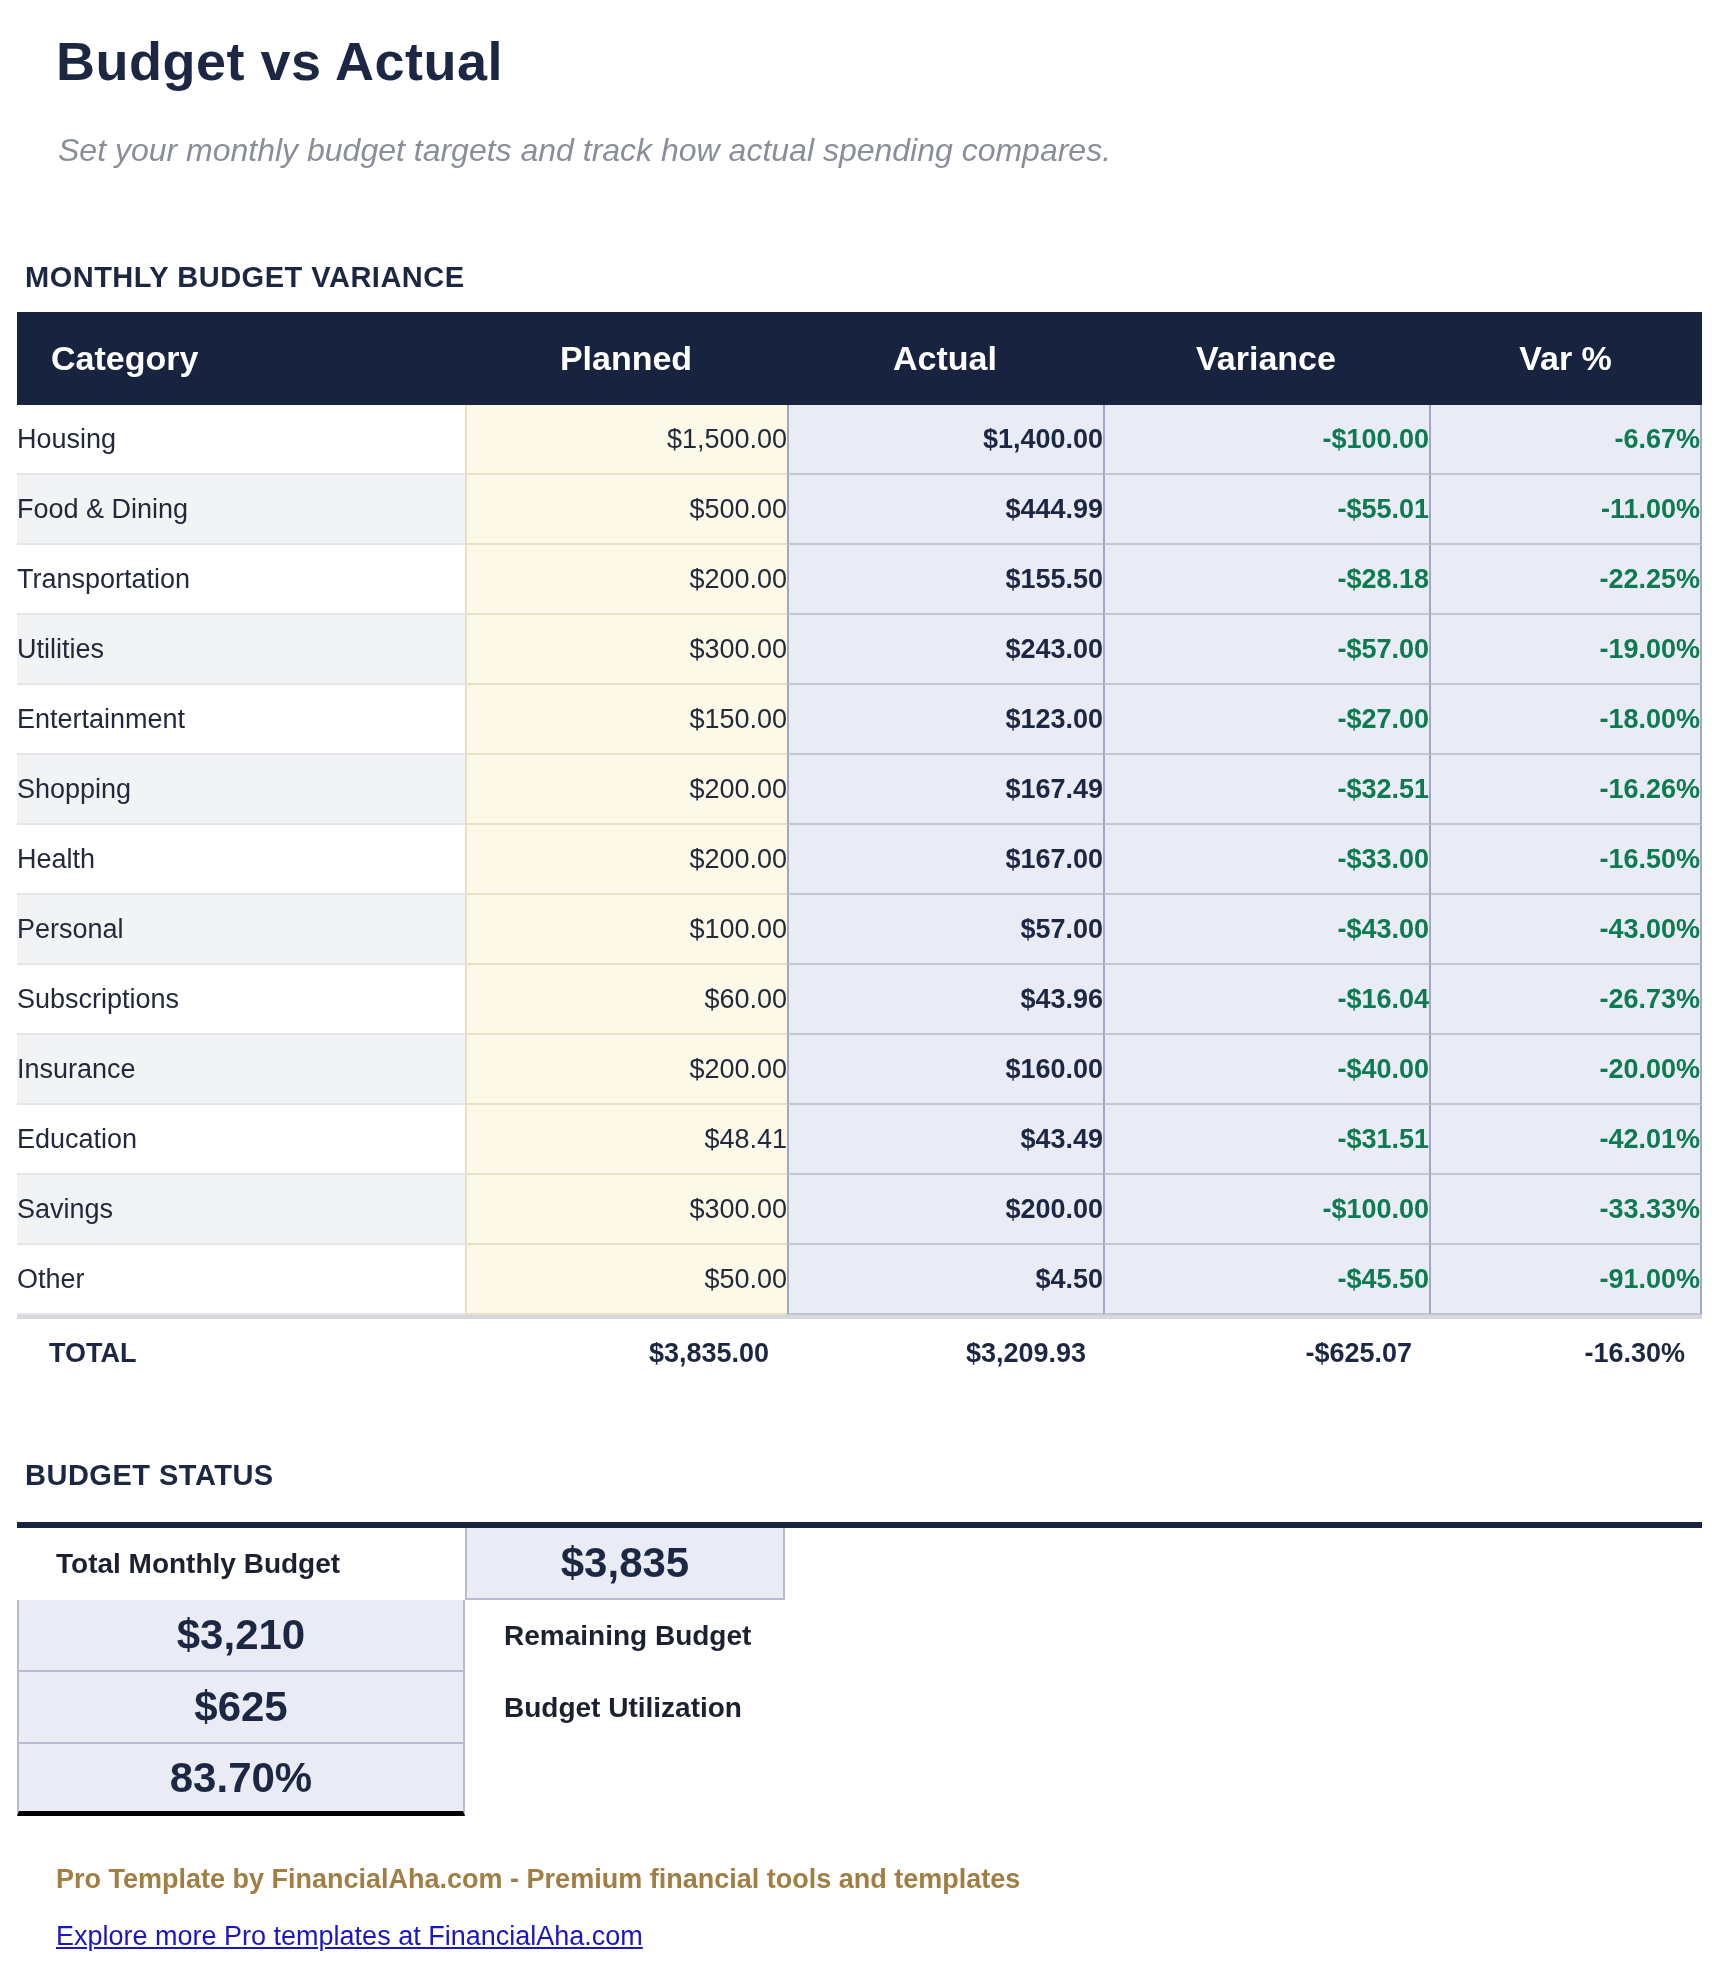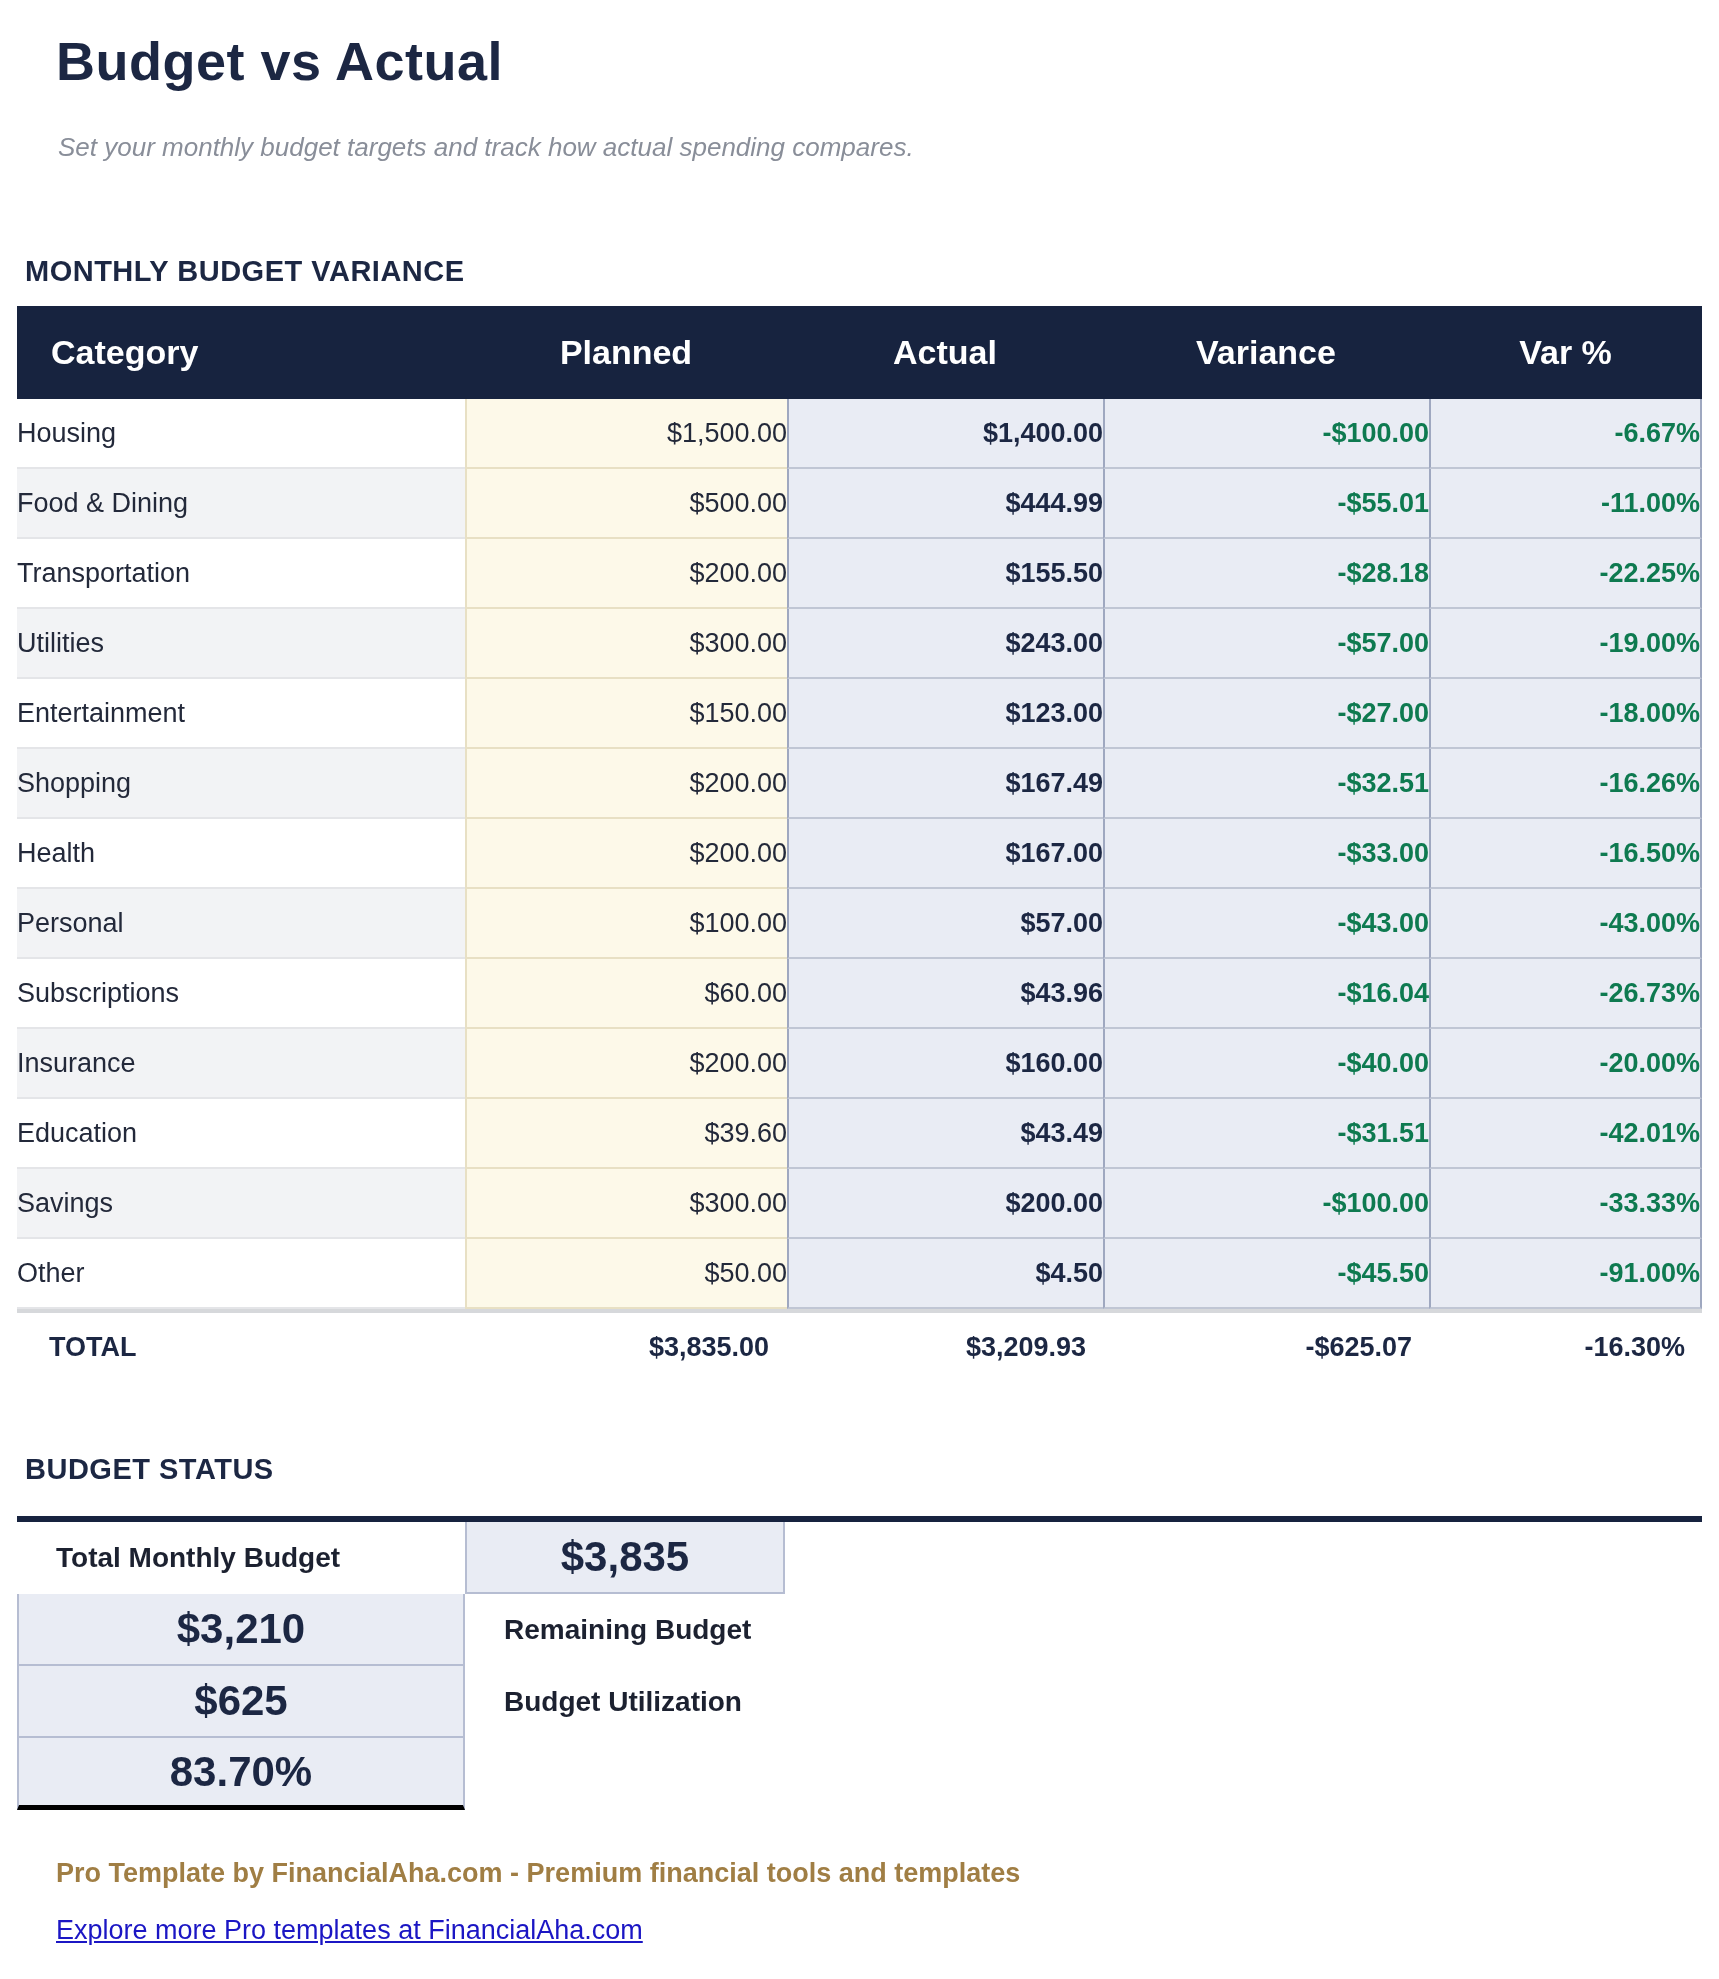--- a/index.html
+++ b/index.html
@@ -25,21 +25,21 @@
   body{
     width:1719px;height:1979px;background:#ffffff;
     font-family:"Liberation Sans","DejaVu Sans",sans-serif;
     color:var(--body-text);overflow:hidden;
   }
   .page-title{
     margin:30px 0 0 56px;font-size:54px;font-weight:bold;
     color:var(--navy-text);letter-spacing:.5px;
   }
   .page-subtitle{
-    margin:40px 0 0 58px;font-size:26px;font-style:italic;
+    margin:40px 0 0 58px;font-size:32px;font-style:italic;
     color:var(--subtitle-gray);
   }
   .section-title{
     margin:92px 0 0 25px;font-size:29px;font-weight:bold;
     color:var(--navy-text);letter-spacing:.5px;
   }
   .section-title.status{margin-top:72px;}
   table.variance{
     margin:18px 0 0 17px;width:1685px;
     border-collapse:separate;border-spacing:0;table-layout:fixed;
@@ -194,21 +194,21 @@
       </tr>
       <tr class="zebra">
         <td class="cell-cat">Insurance</td>
         <td class="cell-planned">$200.00</td>
         <td class="cell-actual">$160.00</td>
         <td class="cell-variance">-$40.00</td>
         <td class="cell-varpct">-20.00%</td>
       </tr>
       <tr>
         <td class="cell-cat">Education</td>
-        <td class="cell-planned">$39.60</td>
+        <td class="cell-planned">$48.41</td>
         <td class="cell-actual">$43.49</td>
         <td class="cell-variance">-$31.51</td>
         <td class="cell-varpct">-42.01%</td>
       </tr>
       <tr class="zebra">
         <td class="cell-cat">Savings</td>
         <td class="cell-planned">$300.00</td>
         <td class="cell-actual">$200.00</td>
         <td class="cell-variance">-$100.00</td>
         <td class="cell-varpct">-33.33%</td>

